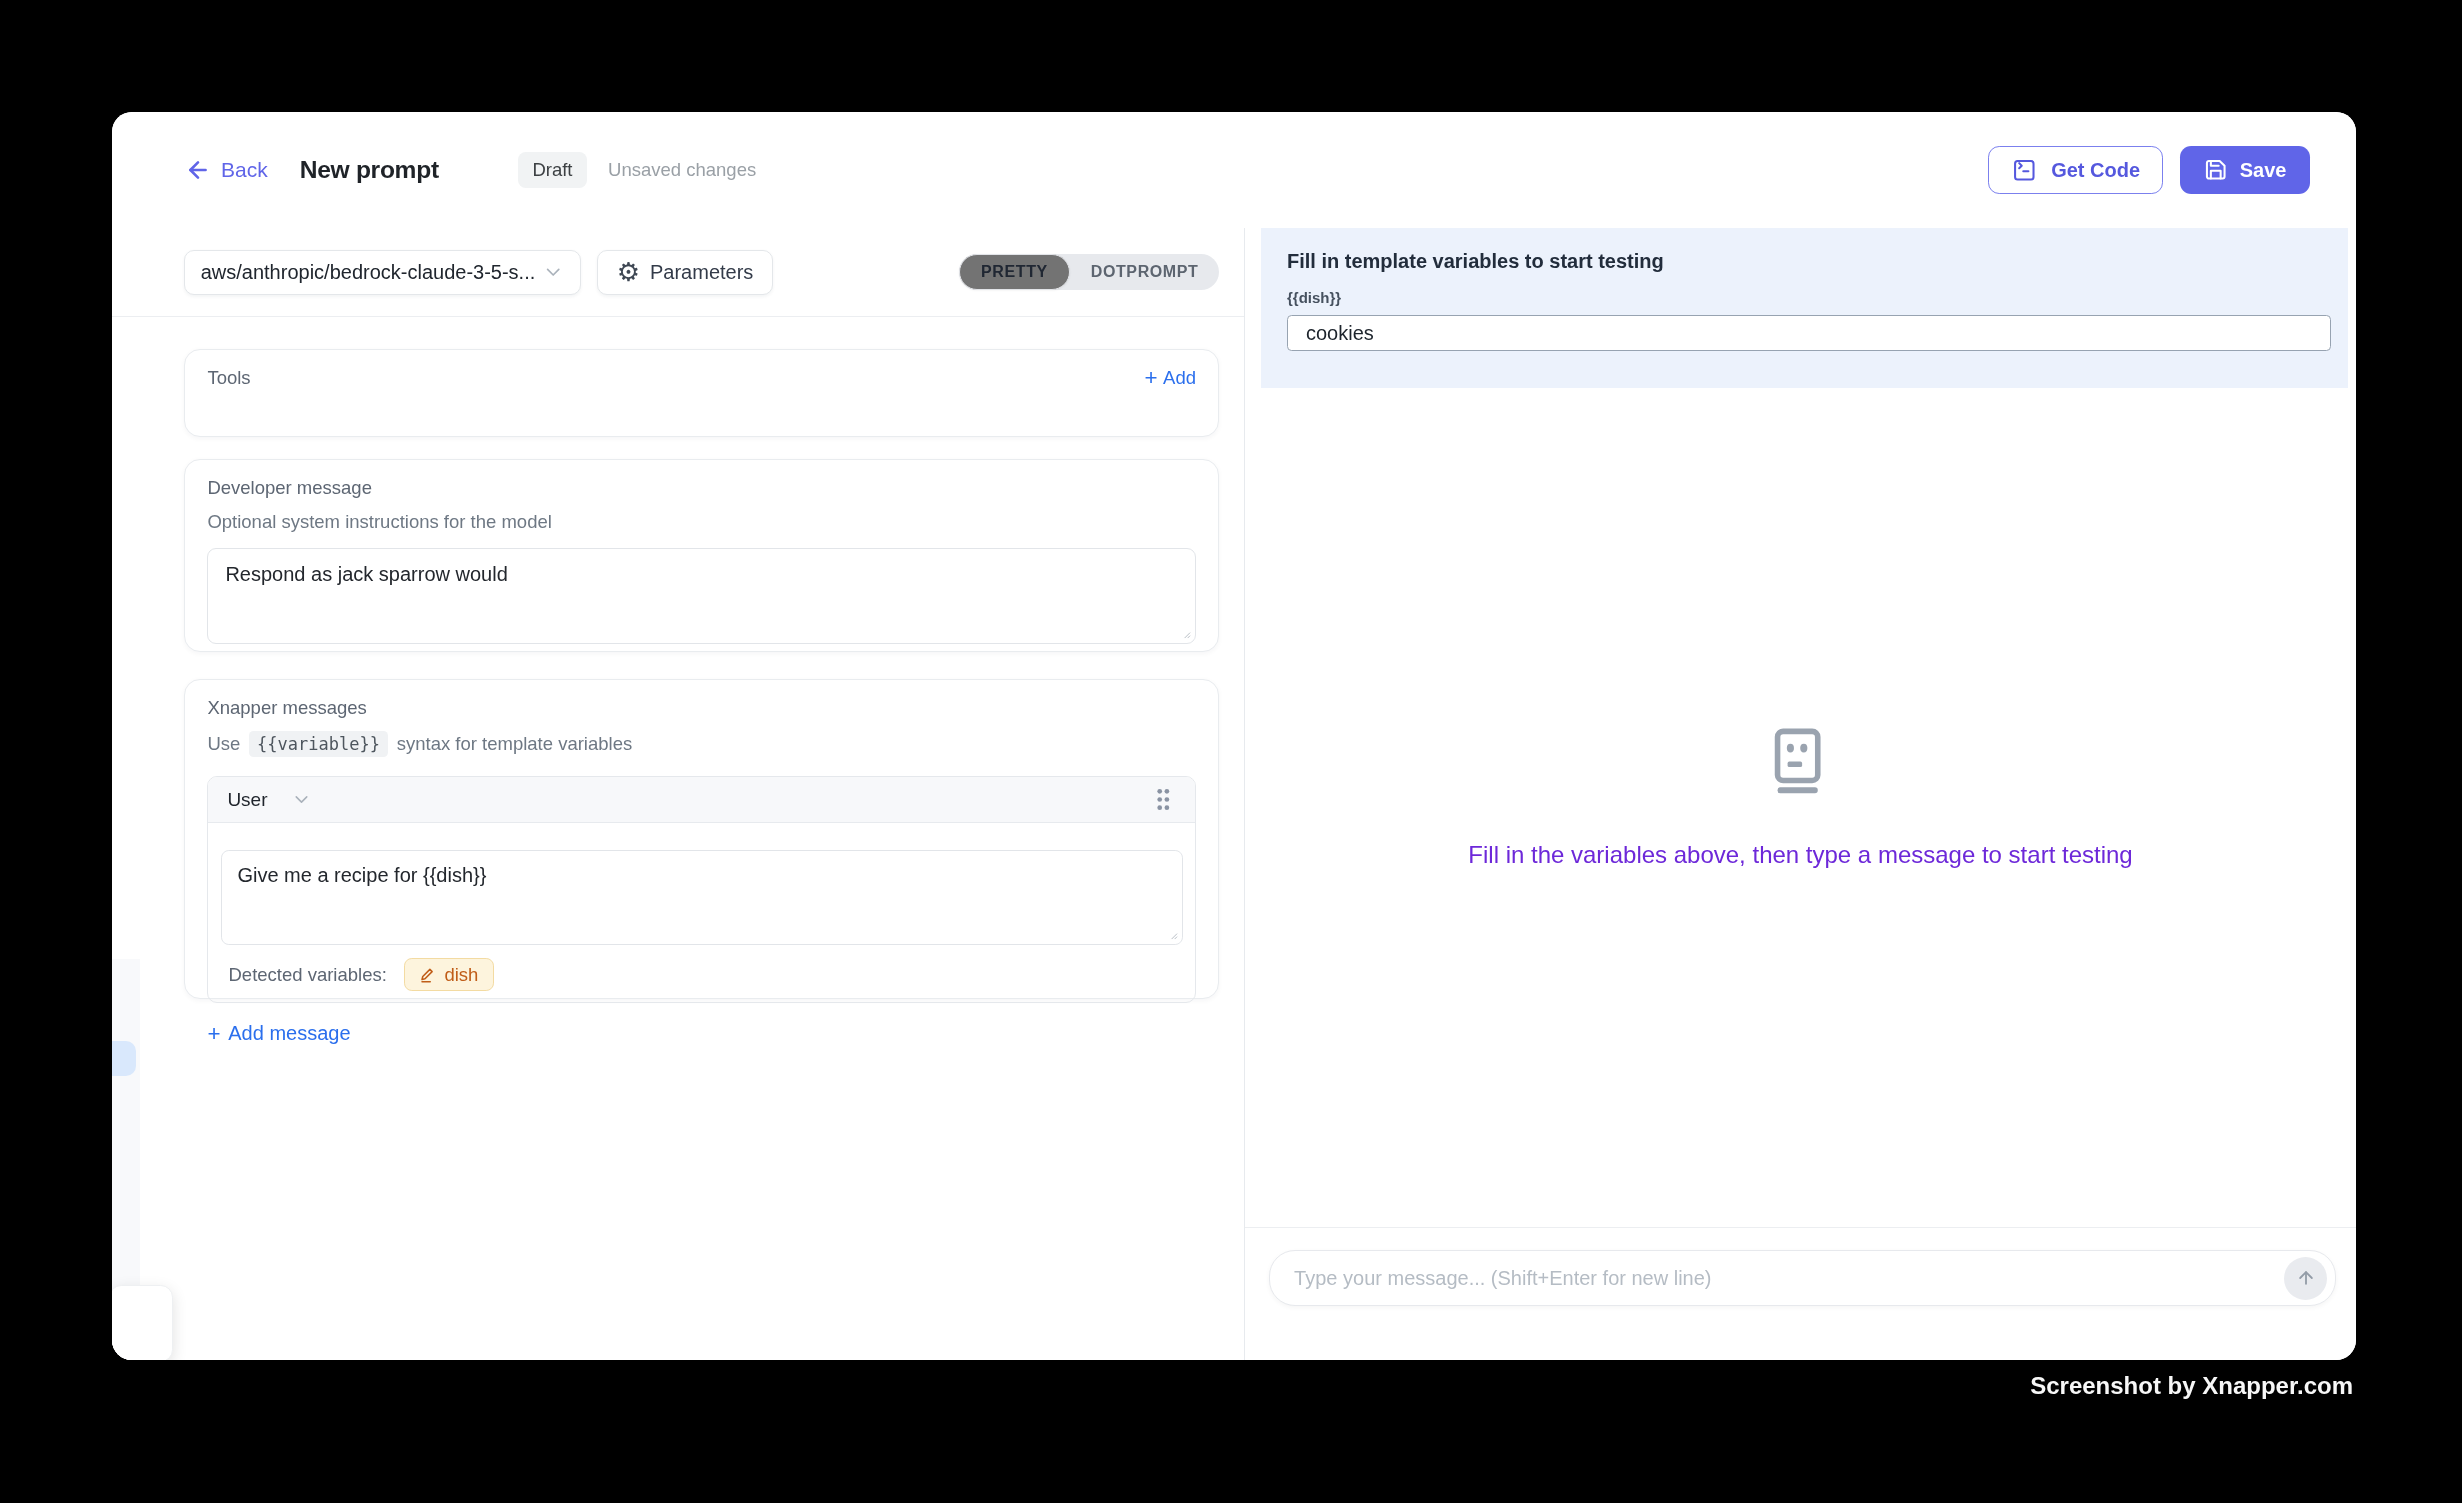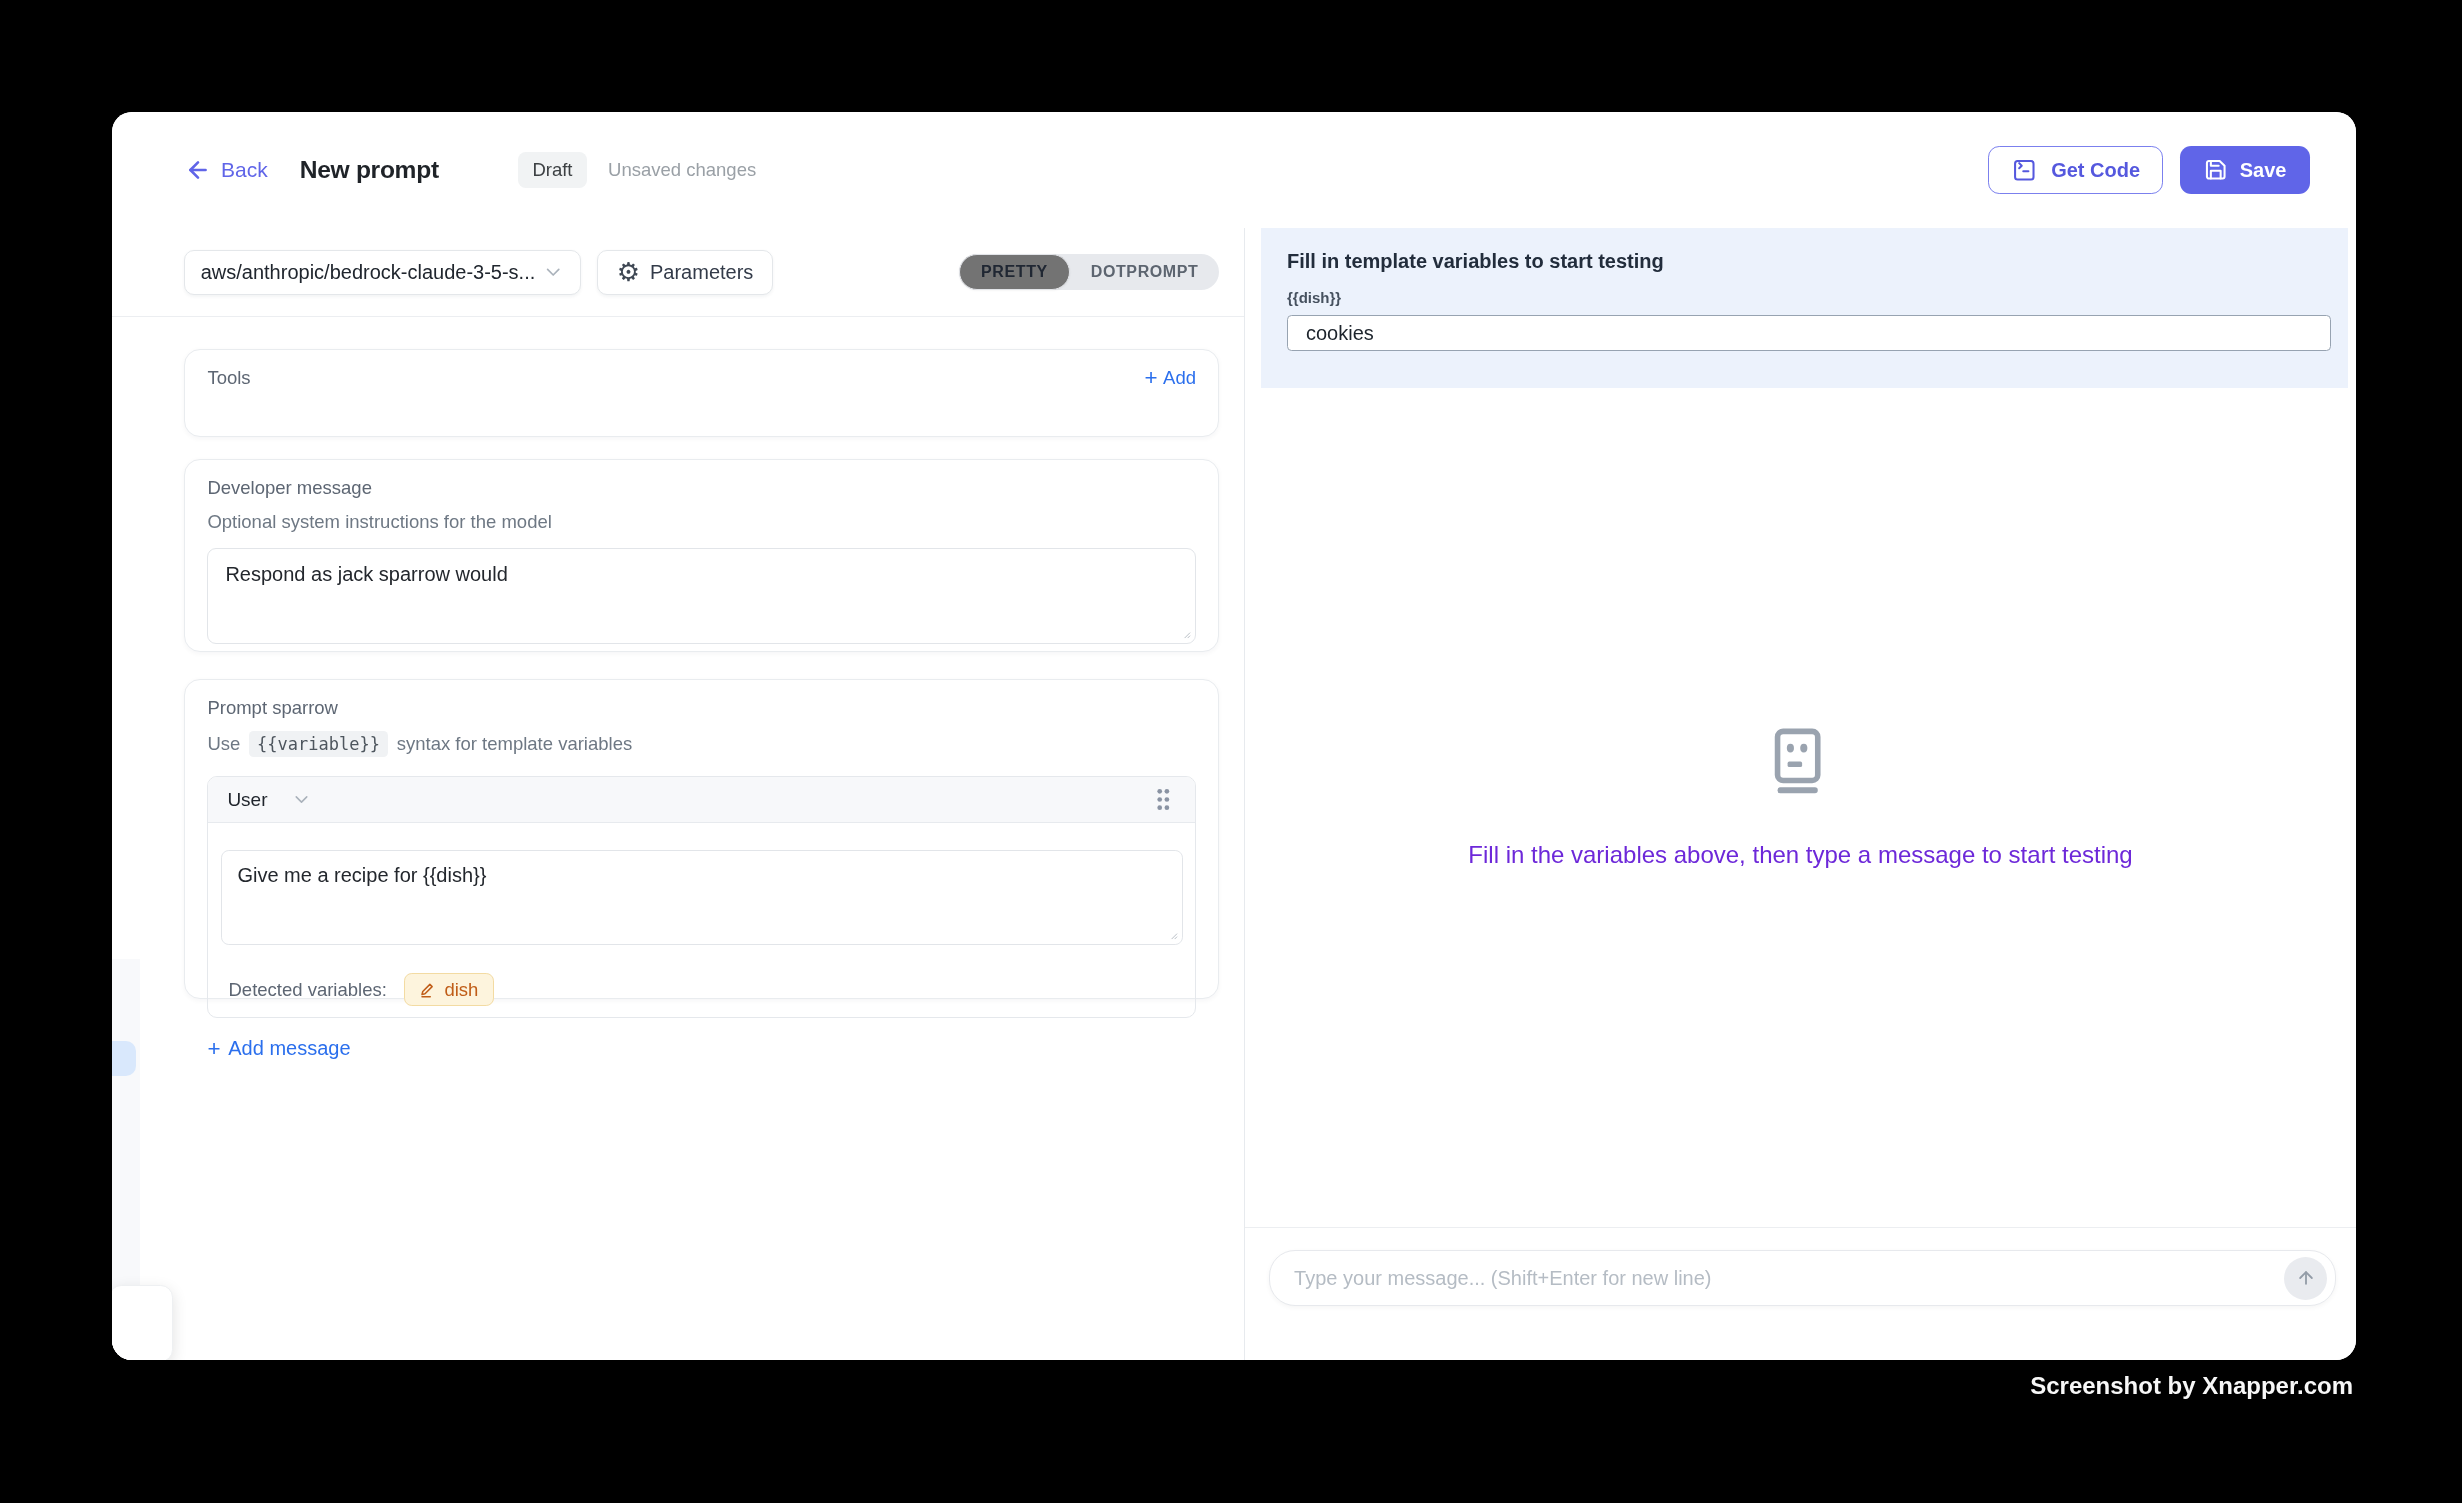--- a/index.html
+++ b/index.html
@@ -78,21 +78,21 @@
     background:#f0f2f4; border-radius:4.5px; padding:3.4px 7.8px; }
   .msg-block { margin-top:19px; border:1.1px solid #e5e8ec; border-radius:10px; overflow:hidden; }
   .msg-header { height:46px; background:#f7f8fa; border-bottom:1.1px solid #e7eaee; display:flex; align-items:center; padding:0 19px; }
   .role-select { display:flex; align-items:center; gap:23.5px; cursor:pointer; }
   .role-name { font-size:19px; font-weight:500; color:#1f242b; }
   .msg-header svg.chev { width:21px; height:21px; }
   .drag-handle { margin-left:auto; cursor:grab; display:flex; }
   .drag-handle svg { width:24.6px; height:29px; }
   .msg-body { padding:11.2px 12.3px 11.2px; }
   .ta-inner { height:95px; border-radius:7.8px; padding:12.3px 15.7px; }
-  .detected-row { margin-top:28px; display:flex; align-items:center; padding-left:7.8px; }
+  .detected-row { margin-top:13px; display:flex; align-items:center; padding-left:7.8px; }
   .detected-label { font-size:18.5px; color:#5d6673; }
   .var-badge { margin-left:17px; display:flex; align-items:center; gap:7px; background:#fdf4dd; border:1.1px solid #f3dba2;
     border-radius:7.8px; padding:4.5px 14.6px; color:#c05d18; font-size:18.5px; font-weight:500; cursor:pointer; }
   .var-badge svg { width:18px; height:18px; }
   .add-msg { margin-top:19px; display:flex; align-items:center; gap:7.8px; color:#2b6fed; font-size:20px; font-weight:500; cursor:pointer; width:fit-content; }
   
   .side-strip { position:absolute; left:0; top:731px; width:28px; bottom:0; background:#f8f9fb; }
   .side-active { position:absolute; left:0; top:813px; width:23.5px; height:35px; background:#d9e8fc; border-radius:0 10px 10px 0; cursor:pointer; }
   .side-card { position:absolute; left:-3.4px; top:1057px; width:64px; height:77px; background:#fff;
     border:0.6px solid #eef0f2; border-radius:12.3px; box-shadow:0 4.5px 14.6px rgba(0,0,0,.12); }
@@ -194,21 +194,21 @@
           <div class="ta-box">
             <textarea class="ta" spellcheck="false" style="">Respond as jack sparrow would</textarea>
             <svg class="resize-handle" viewBox="0 0 24 24" fill="none" stroke="#b7bdc4" stroke-width="1.6" stroke-linecap="round">
                 <line x1="21" y1="13" x2="13" y2="21"></line>
                 <line x1="21" y1="18" x2="18" y2="21"></line>
               </svg>
           </div>
         </div>
 
         <div class="card msg-card">
-          <div class="card-label">Prompt sparrow</div>
+          <div class="card-label">Xnapper messages</div>
           <div class="subtitle-row">
             <span>Use</span>
             <span class="code-chip">{{variable}}</span>
             <span>syntax for template variables</span>
           </div>
 
           <div class="msg-block">
             <div class="msg-header">
               <div class="role-select">
                 <span class="role-name">User</span>

